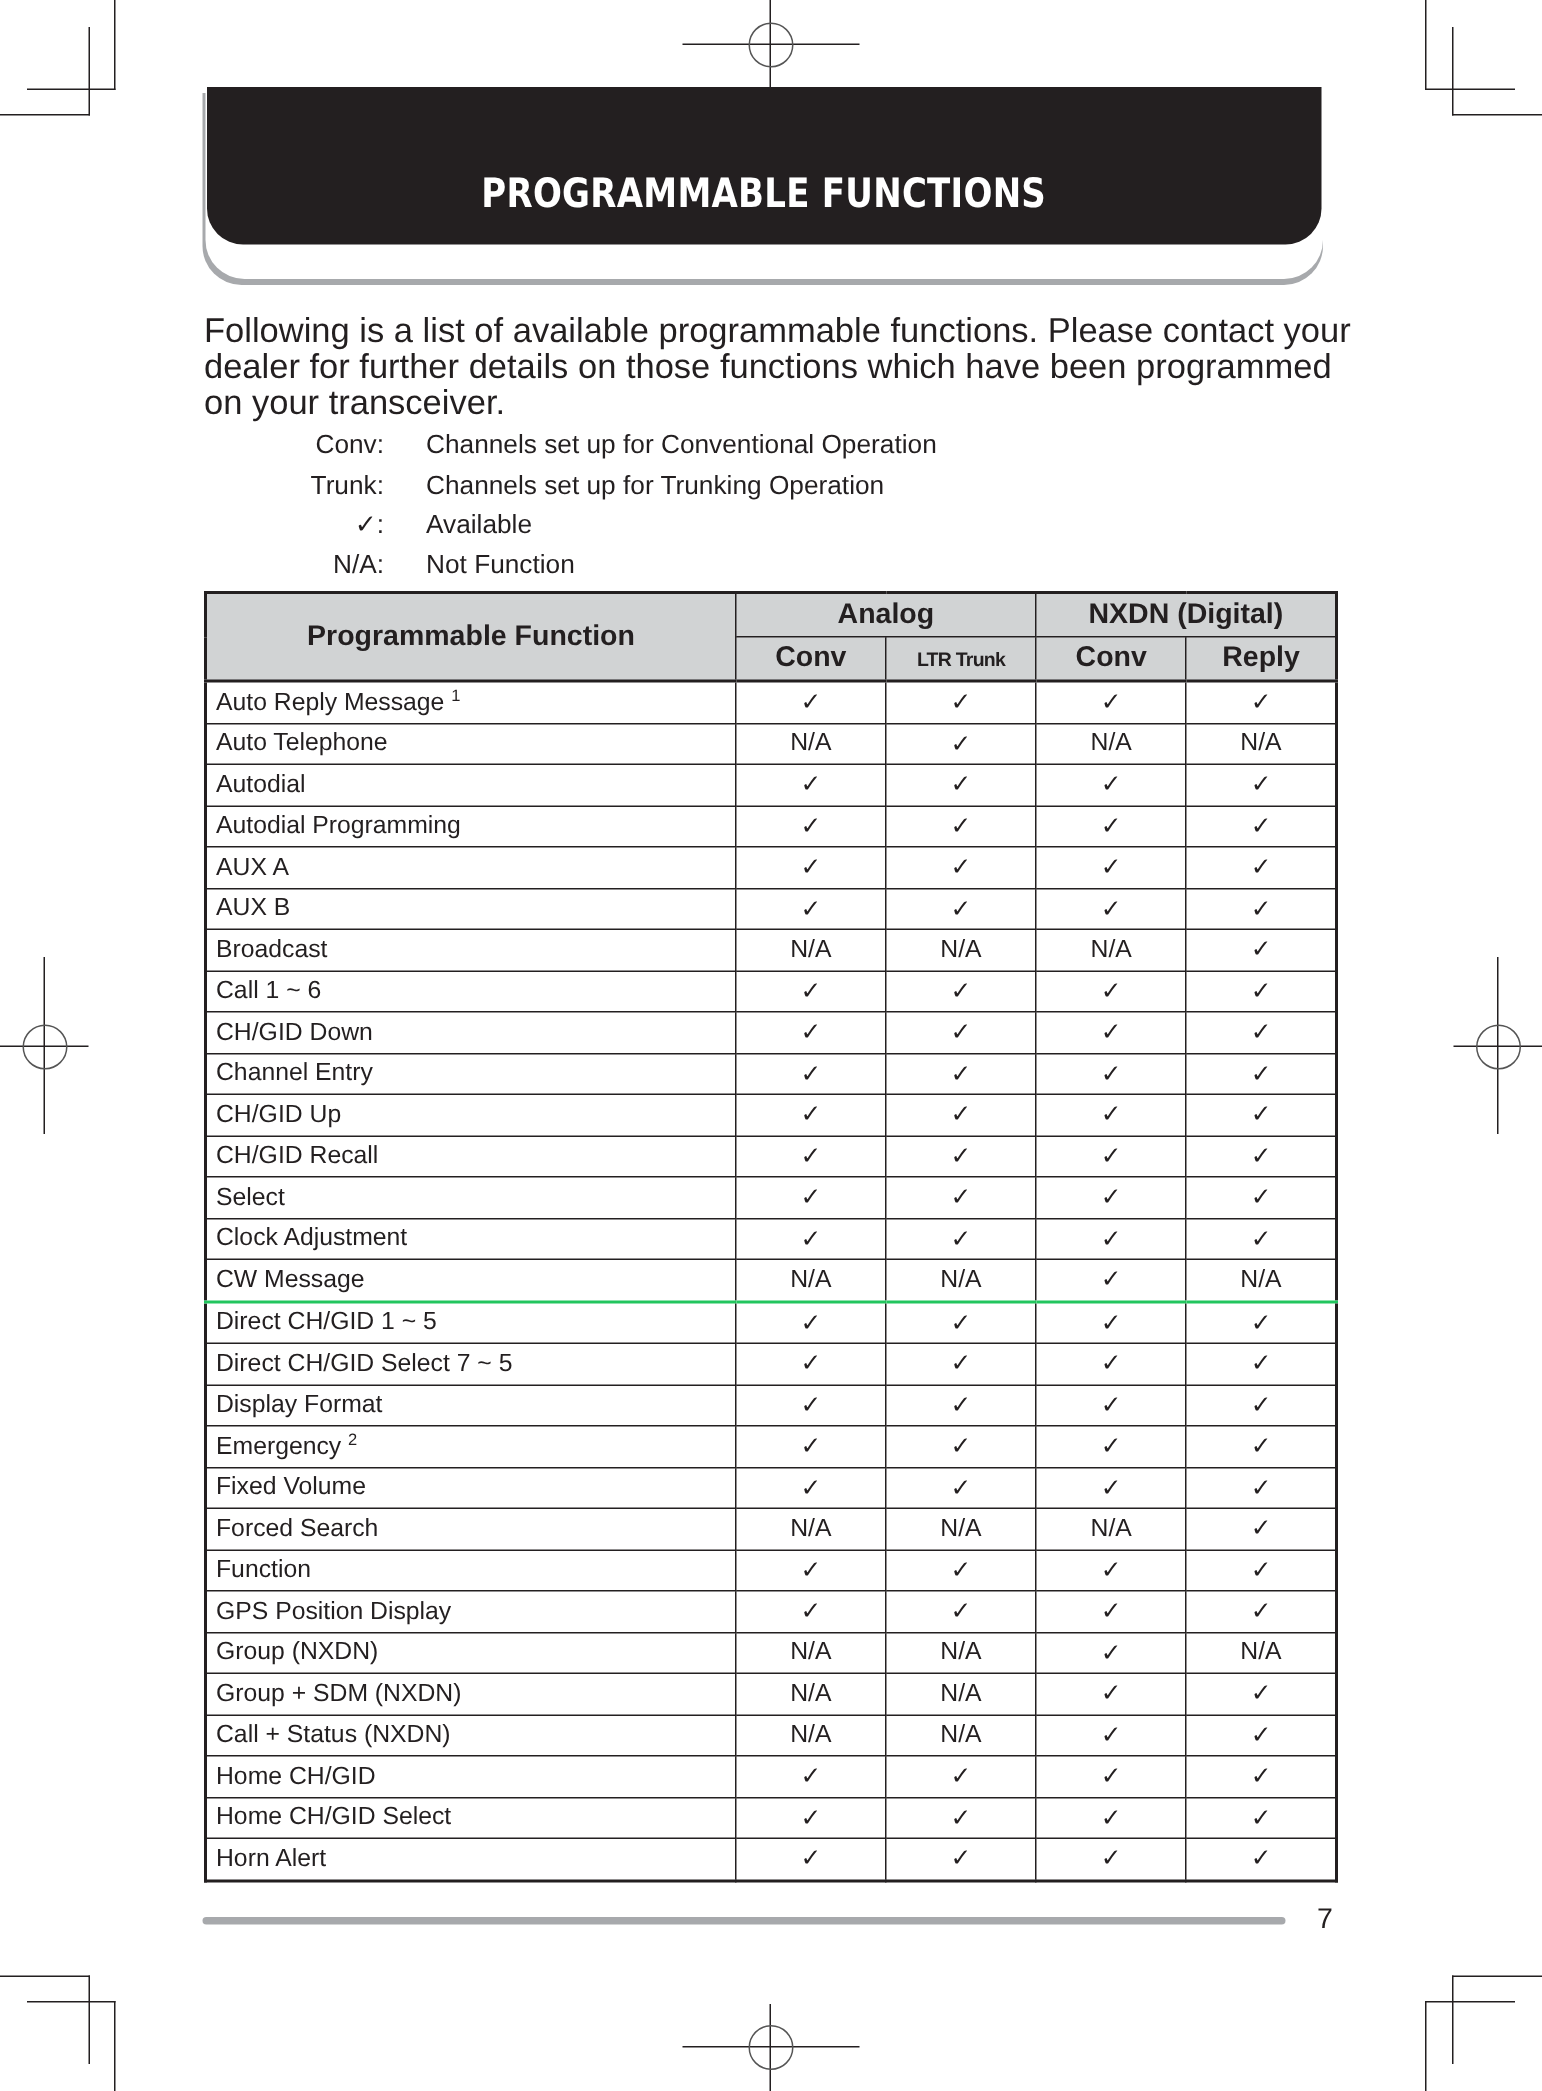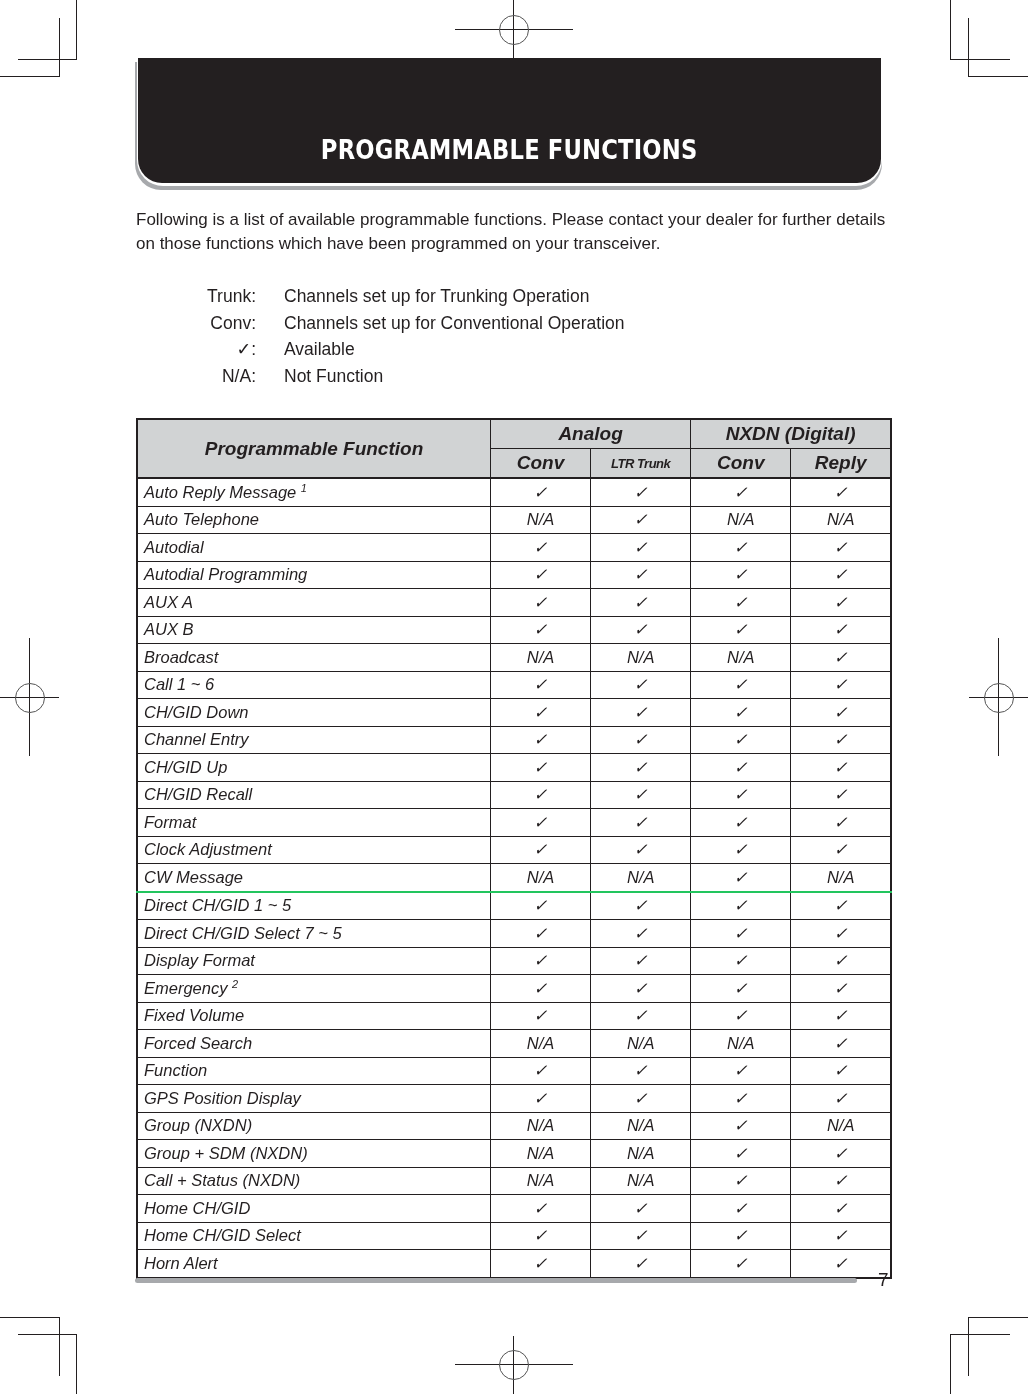--- a/index.html
+++ b/index.html
@@ -17,48 +17,47 @@
     
     .banner-shadow {
       position: absolute; left: 135px; top: 62px; width: 747px; height: 128px;
       background: #a7a9ac; border-radius: 0 0 26px 26px;
     }
     .banner-white {
       position: absolute; left: 137px; top: 58px; width: 745px; height: 128px;
       background: #ffffff; border-radius: 0 0 26px 26px;
     }
     .banner {
-      position: absolute; left: 138px; top: 58px; width: 743px; height: 125px;
+      position: absolute; left: 138px; top: 58px; width: 743px; height: 105px;
       background: #231f20; border-radius: 0 0 24px 24px;
       display: flex; align-items: flex-end; justify-content: center;
     }
     .banner-title {
       color: #ffffff; font-family: "DejaVu Sans", sans-serif; font-weight: bold;
       font-size: 27px; letter-spacing: 0.2px; margin-bottom: 18px;
       transform: scaleX(0.84); transform-origin: center bottom; white-space: nowrap;
     }
 
     
     .intro {
       position: absolute; left: 136px; top: 208px; width: 770px;
-      font-size: 17px; line-height: 24px;
+      font-size: 23px; line-height: 24px;
     }
     .legend {
       position: absolute; left: 136px; top: 283px; font-size: 17.5px;
     }
     .legend-row { display: flex; height: 26.7px; align-items: center; }
     .legend-key { width: 120px; text-align: right; }
     .legend-val { margin-left: 28px; }
 
     
     .tbl {
-      position: absolute; left: 136px; top: 418px; width: 756px;
+      position: absolute; left: 136px; top: 394px; width: 756px;
       border-collapse: collapse; border: 2px solid #231f20;
       font-size: 16.5px;
-      font-style: italic;
     }
     .tbl th {
       background: #d1d3d4; font-weight: bold; font-size: 19px;
       border: 1px solid #231f20; padding: 0; height: 28px;
     }
     .tbl th.ltr { font-size: 13px; letter-spacing: -0.5px; }
     .tbl td {
       border: 1px solid #231f20; height: 26.5px; padding: 0; text-align: center;
     }
     .tbl td.fn { text-align: left; padding-left: 6px; margin-left: 20px; }
@@ -119,26 +118,26 @@
 <div class="banner-shadow"></div>
 <div class="banner-white"></div>
 <div class="banner">
   <div class="banner-title">PROGRAMMABLE FUNCTIONS</div>
 </div>
 
 <div class="intro">Following is a list of available programmable functions.  Please contact your dealer for further details on those functions which have been programmed on your transceiver.</div>
 
 <div class="legend">
   <div class="legend-row">
+    <span class="legend-key">Conv:</span>
+    <span class="legend-val">Channels set up for Conventional Operation</span>
+  </div>
+  <div class="legend-row">
     <span class="legend-key">Trunk:</span>
     <span class="legend-val">Channels set up for Trunking Operation</span>
-  </div>
-  <div class="legend-row">
-    <span class="legend-key">Conv:</span>
-    <span class="legend-val">Channels set up for Conventional Operation</span>
   </div>
   <div class="legend-row">
     <span class="legend-key">✓:</span>
     <span class="legend-val">Available</span>
   </div>
   <div class="legend-row">
     <span class="legend-key">N/A:</span>
     <span class="legend-val">Not Function</span>
   </div>
 </div>
@@ -243,21 +242,21 @@
         <td>✓</td>
       </tr>
       <tr>
         <td class="fn"><span>CH/GID Recall</span></td>
         <td>✓</td>
         <td>✓</td>
         <td>✓</td>
         <td>✓</td>
       </tr>
       <tr>
-        <td class="fn"><span>Format</span></td>
+        <td class="fn"><span>Select</span></td>
         <td>✓</td>
         <td>✓</td>
         <td>✓</td>
         <td>✓</td>
       </tr>
       <tr>
         <td class="fn"><span>Clock Adjustment</span></td>
         <td>✓</td>
         <td>✓</td>
         <td>✓</td>

